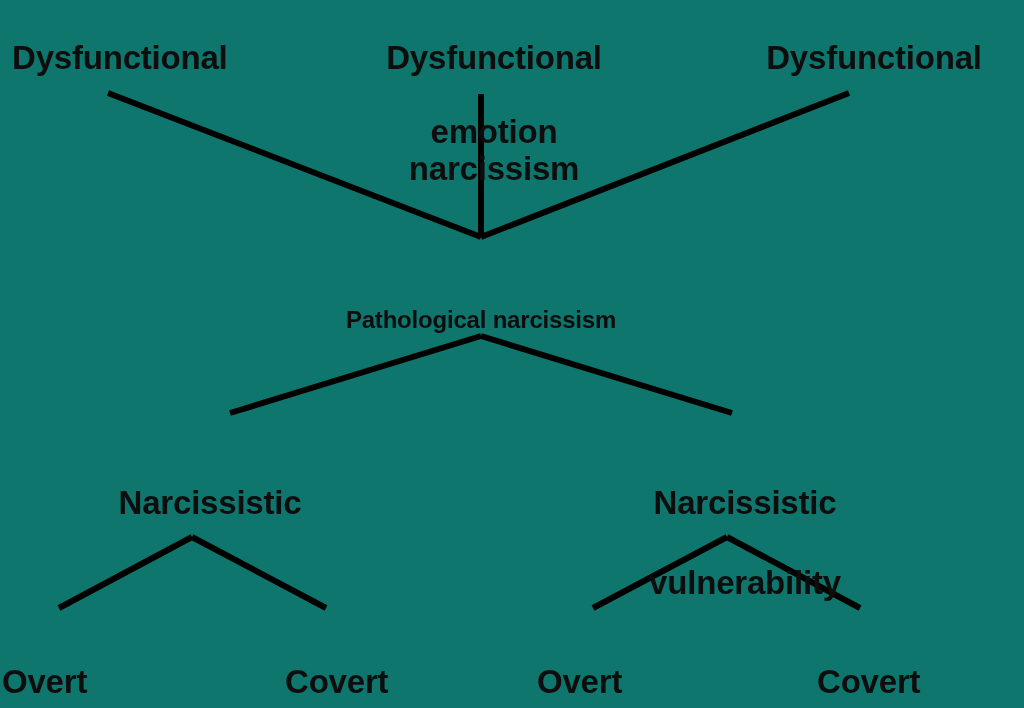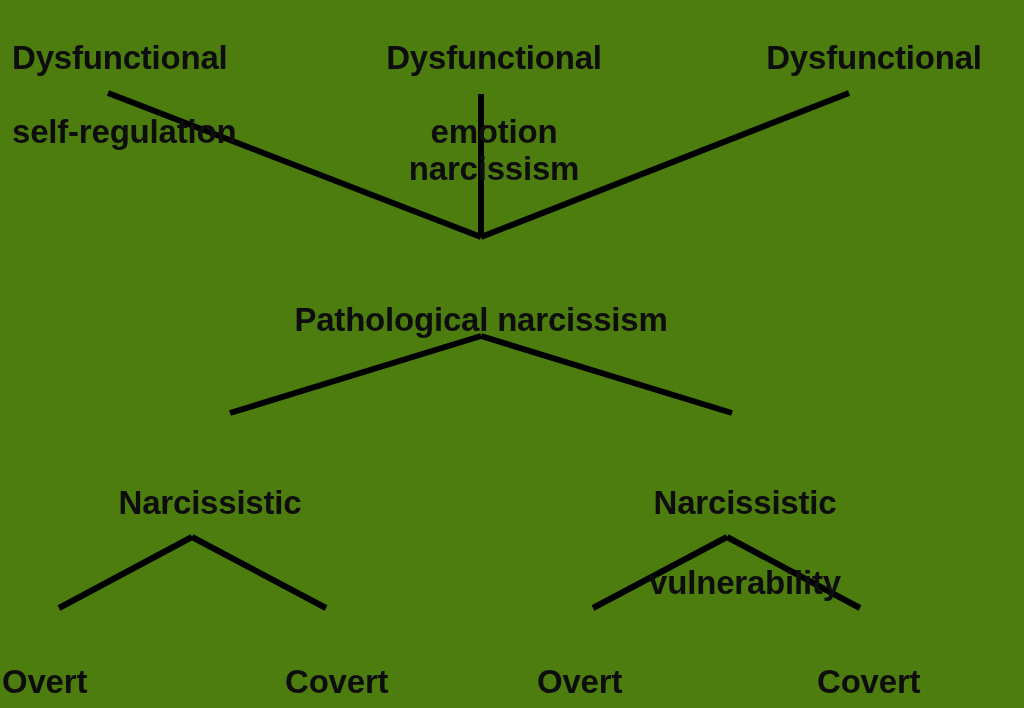--- a/index.html
+++ b/index.html
@@ -62,21 +62,21 @@
     top: 2px;
     text-align: center;
     width: 296px;
   }
   
   #node-pathological-narcissism {
     left: 181px;
     top: 263px;
     width: 600px;
     text-align: center;
-    font-size: 33px;
+    font-size: 24px;
     line-height: 38px;
   }
   
   #node-grandiosity {
     left: 60px;
     top: 443px;
     width: 300px;
     text-align: center;
     font-size: 33px;
     line-height: 40px;
@@ -109,42 +109,41 @@
     top: 622px;
   }
   #node-covert-vulnerable {
     left: 817px;
     top: 622px;
   }
 </style>
 </head>
 <body>
 
-<div id="figure" style="background: #4d7c0f;">
+<div id="figure" style="background: #0f766e;">
 
   <svg id="connectors" viewBox="0 0 1024 708" width="1024" height="708" xmlns="http://www.w3.org/2000/svg">
     <g fill="none" stroke="#000000" stroke-width="6" stroke-linecap="butt" stroke-linejoin="miter">
       <polyline points="108,93 481,237"></polyline>
       <polyline points="481,94 481,237"></polyline>
       <polyline points="849,93 481,237"></polyline>
 
       <polyline points="481,336 230,413"></polyline>
       <polyline points="481,336 732,413"></polyline>
 
       <polyline points="192,537 59,608"></polyline>
       <polyline points="192,537 326,608"></polyline>
 
       <polyline points="727,537 593,608"></polyline>
       <polyline points="727,537 860,608"></polyline>
     </g>
   </svg>
 
   <div class="node tier-top" id="node-self-regulation" style="color: rgb(13, 13, 13);">
     <span class="line">Dysfunctional</span>
-    <span class="line">self-regulation</span>
   </div>
 
   <div class="node tier-top" id="node-emotion-regulation" style="color: rgb(13, 13, 13);">
     <span class="line">Dysfunctional</span>
     <span class="line">emotion narcissism</span>
   </div>
 
   <div class="node tier-top" id="node-interpersonal-relations" style="color: rgb(13, 13, 13);">
     <span class="line">Dysfunctional</span>
   </div>

